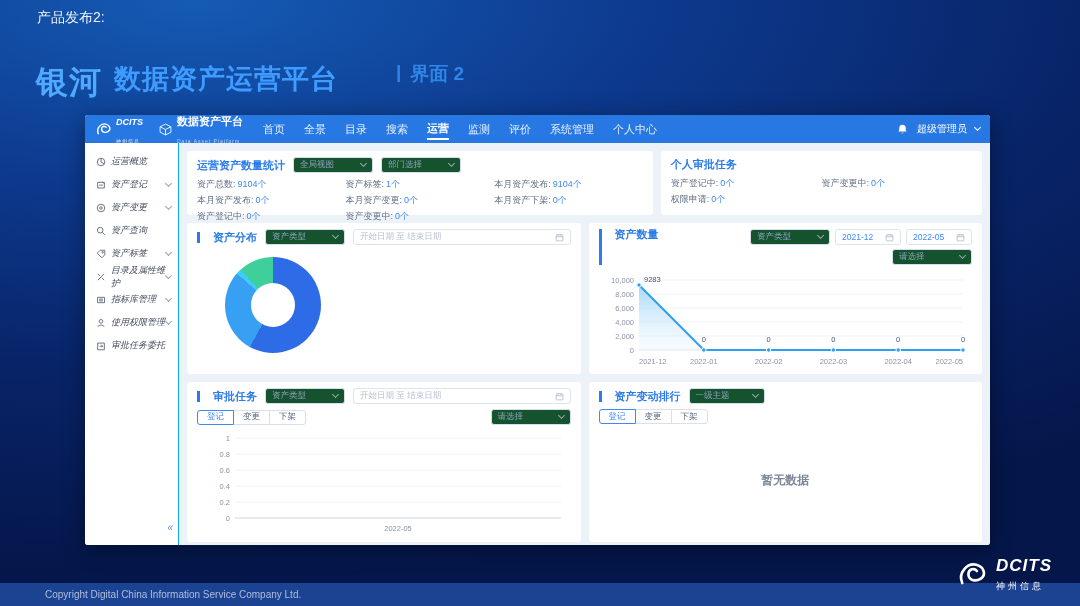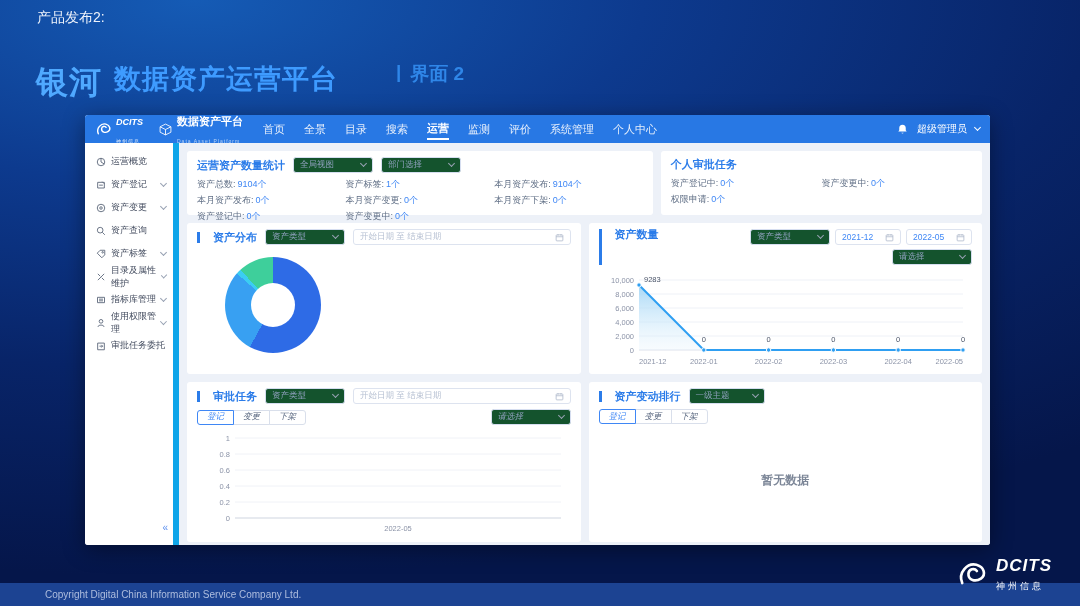--- a/index.html
+++ b/index.html
@@ -35,21 +35,21 @@
   .nav-item { font-size:11px; color:#e8f0fc; cursor:pointer; padding:2px 0; }
   .nav-item.active { font-weight:bold; color:#fff; border-bottom:2px solid #fff; }
   .header-right { margin-left:auto; display:flex; align-items:center; gap:8px; }
   .user-name { font-size:10px; }
   .chev { width:5px; height:5px; border-right:1px solid #98a2b3; border-bottom:1px solid #98a2b3;
           transform:rotate(45deg); display:inline-block; margin-top:-3px; }
   .chev.white { border-color:#fff; }
 
   .app-body { display:flex; height:402px; }
   
-  .sidebar { width:94px; background:#fff; border-right:6px solid #0ea5e9; padding-top:7px; position:relative; flex:none; }
+  .sidebar { width:94px; background:#fff; border-right:1px solid #0ea5e9; padding-top:7px; position:relative; flex:none;font-style:italic; }
   .side-item { height:23px; display:flex; align-items:center; padding:0 7px 0 11px; font-size:9px; color:#424b5e; cursor:pointer; }
   .side-item .sicon { width:10px; height:10px; margin-right:5px; flex:none; }
   .side-item .sicon svg { width:10px; height:10px; stroke:#5f6a7d; fill:none; stroke-width:1.1; }
   .side-item .chev { margin-left:auto; }
   .collapse-btn { position:absolute; right:5px; bottom:12px; color:#5b8ff0; font-size:10px; cursor:pointer; }
 
   
   .content { flex:1; padding:8px; display:flex; flex-direction:column; gap:8px; background:#edf1f8; }
   .card { background:#fff; border-radius:3px; padding:6px 10px; }
   .row1 { display:flex; gap:8px; height:64px; }
@@ -80,21 +80,21 @@
   .donut::after { content:''; position:absolute; inset:26px; background:#fff; border-radius:50%; }
   .legend { margin-left:42px; display:flex; flex-direction:column; gap:7px; }
   .legend-item { display:flex; align-items:center; gap:5px; font-size:8.5px; color:#51607a; }
   .legend-item .sw { width:14px; height:9px; border-radius:2px; flex:none; }
 
   .qty-head { display:flex; }
   .qty-controls { margin-left:auto; display:flex; flex-direction:column; gap:4px; align-items:flex-end; }
   .qty-controls .crow { display:flex; gap:5px; }
   .qty-controls .date-input { width:66px; }
 
-  .tab-row { display:flex; align-items:center; margin-top:5px;font-style:italic; }
+  .tab-row { display:flex; align-items:center; margin-top:5px; }
   .tabs { display:inline-flex; }
   .tab { height:15px; padding:0 9px; border:1px solid #d9dfeb; background:#fff; color:#5a6880; font-size:8.5px;
          display:flex; align-items:center; margin-left:-1px; cursor:pointer; }
   .tab:first-child { border-radius:3px 0 0 3px; margin-left:0; }
   .tab:last-child { border-radius:0 3px 3px 0; }
   .tab.active { color:#3f87f5; border-color:#3f87f5; position:relative; z-index:1; }
   .tab-row .sel { margin-left:auto; }
 
   .empty-box { flex:1; display:flex; align-items:center; justify-content:center; }
   .empty-text { font-size:12px; font-weight:bold; color:#7d8798; }

